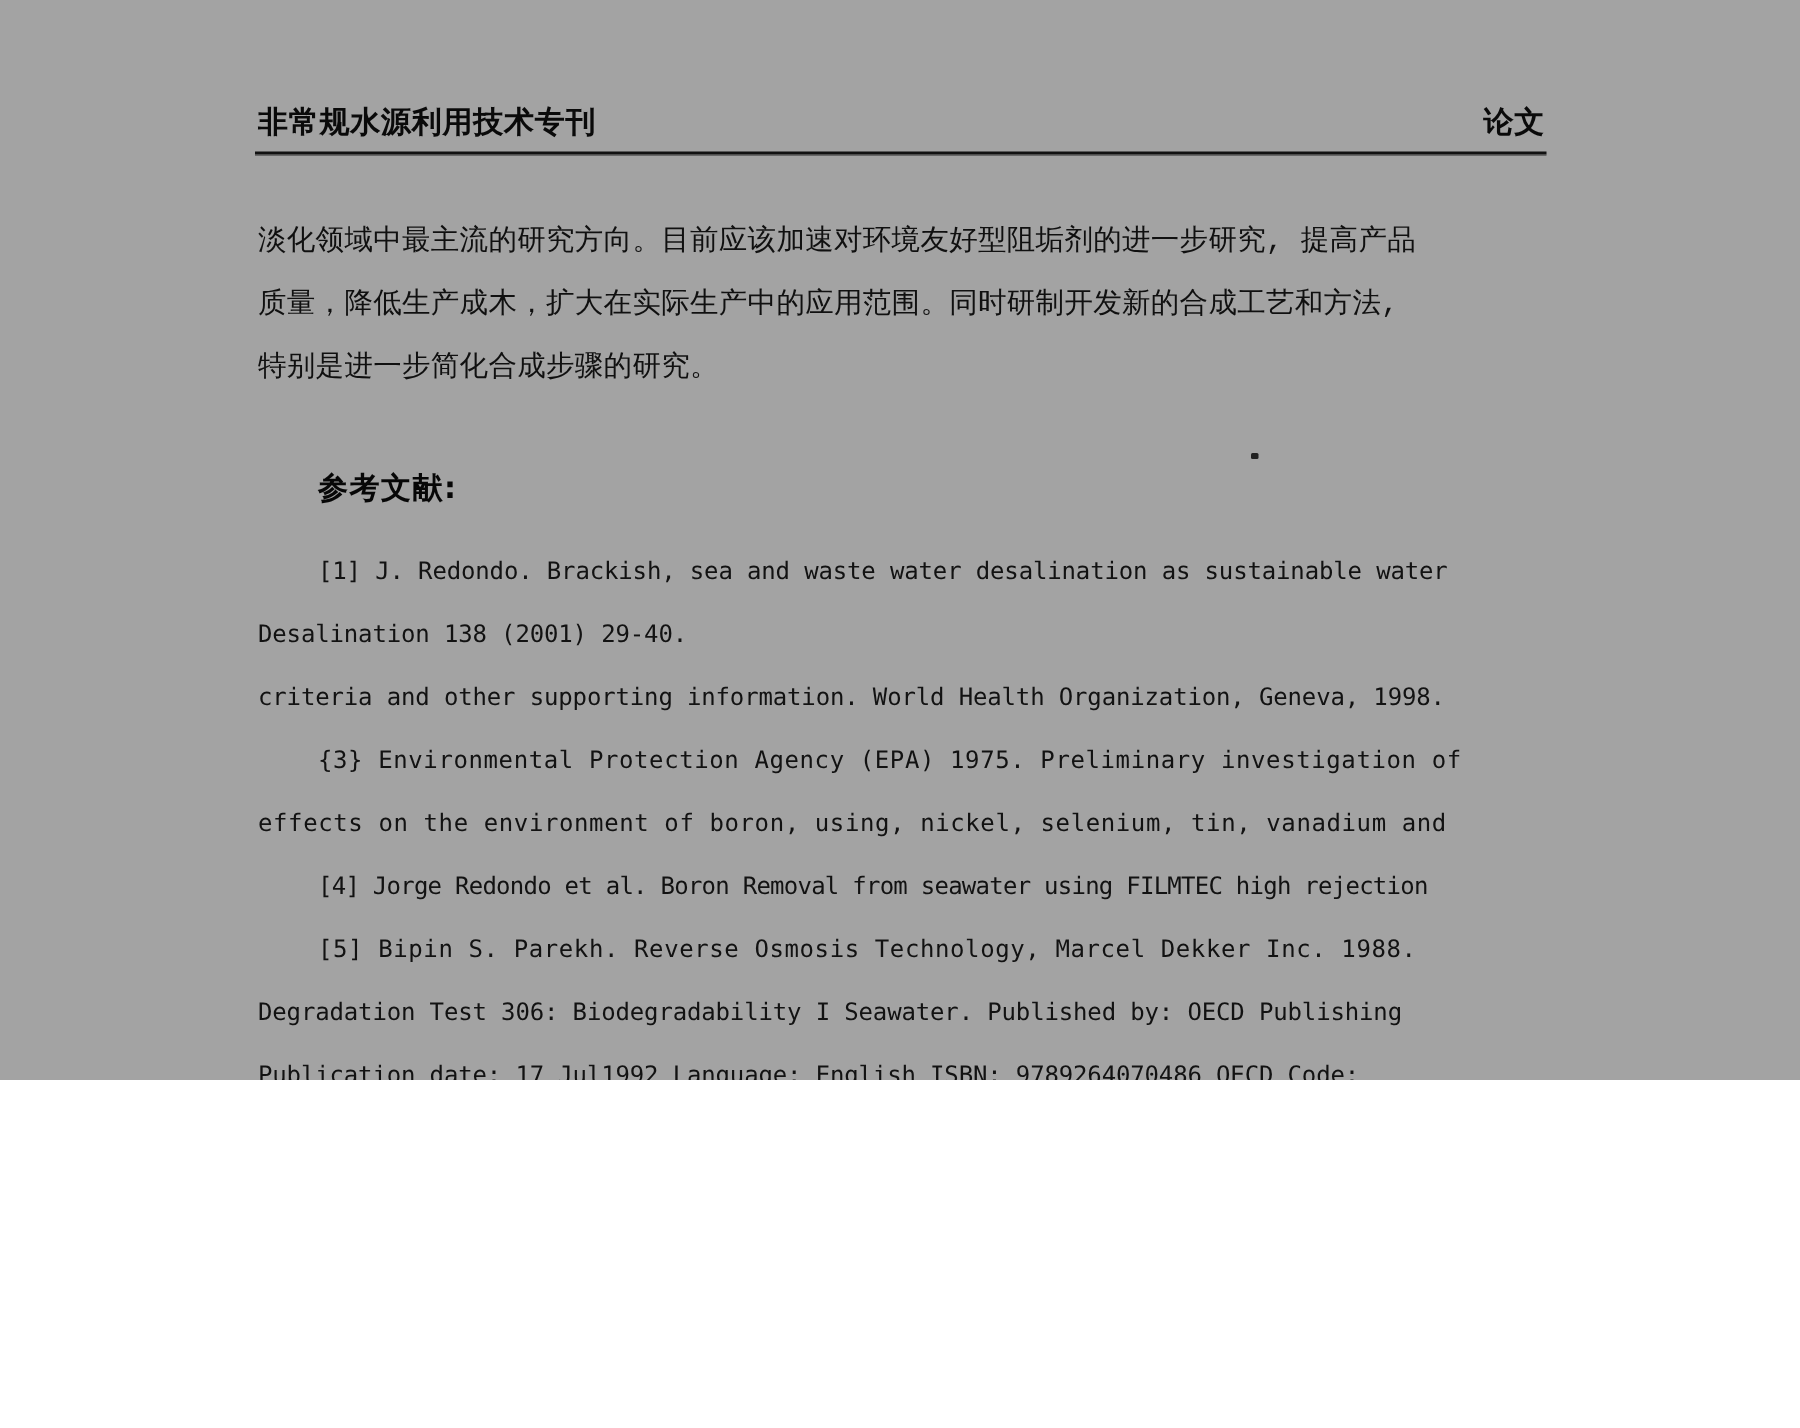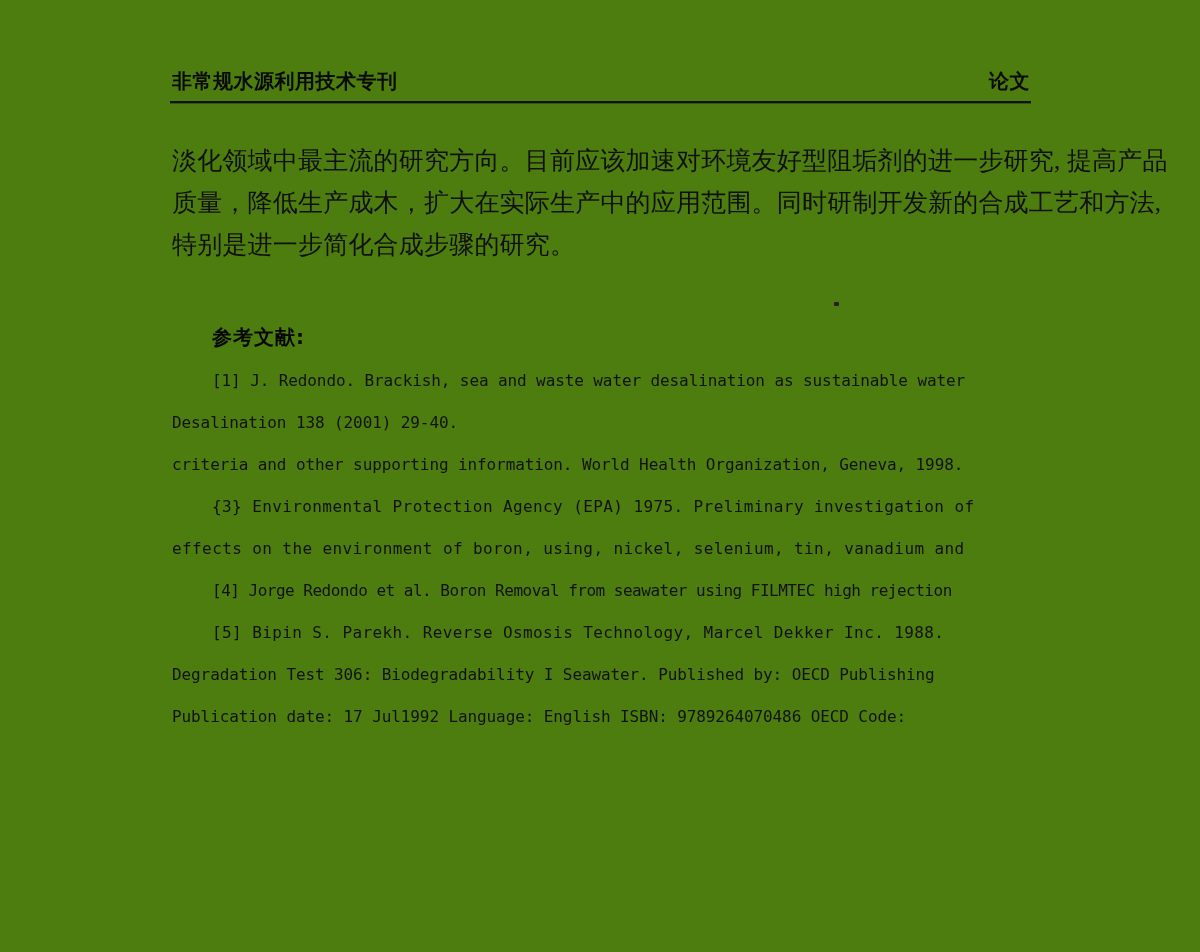--- a/index.html
+++ b/index.html
@@ -3,22 +3,22 @@
 <meta charset="utf-8">
 <style>
   html, body {
     margin: 0;
     padding: 0;
     background: #ffffff;
   }
   .page {
     position: relative;
     width: 1200px;
-    height: 952px;
-    background: #4d7c0f;
+    height: 720px;
+    background: #a3a3a3;
     overflow: hidden;
     font-family: "Liberation Serif", "DejaVu Serif", serif;
     color: #0d0d0d;
   }
 
   
   .header {
     position: absolute;
     left: 172px;
     top: 70px;
@@ -56,39 +56,38 @@
   }
 
   
   .body-block {
     position: absolute;
     left: 172px;
     top: 140px;
     width: 850px;
   }
   .cn-line {
-    font-family: Liberation Serif, serif;
-    font-size: 25px;
+    font-family: Liberation Mono, monospace;
+    font-size: 19px;
     line-height: 42px;
     color: #101010;
     white-space: nowrap;
     letter-spacing: 0.2px;
   }
 
   
   .ref-heading {
     position: absolute;
     left: 212px;
     top: 312px;
     font-family: "DejaVu Sans", "Liberation Sans", sans-serif;
     font-weight: 700;
     font-size: 20px;
     letter-spacing: 1px;
     color: #070707;
-    margin-top: 12px;
   }
 
   
   .scan-speck {
     position: absolute;
     left: 834px;
     top: 302px;
     width: 5px;
     height: 4px;
     background: #222222;

